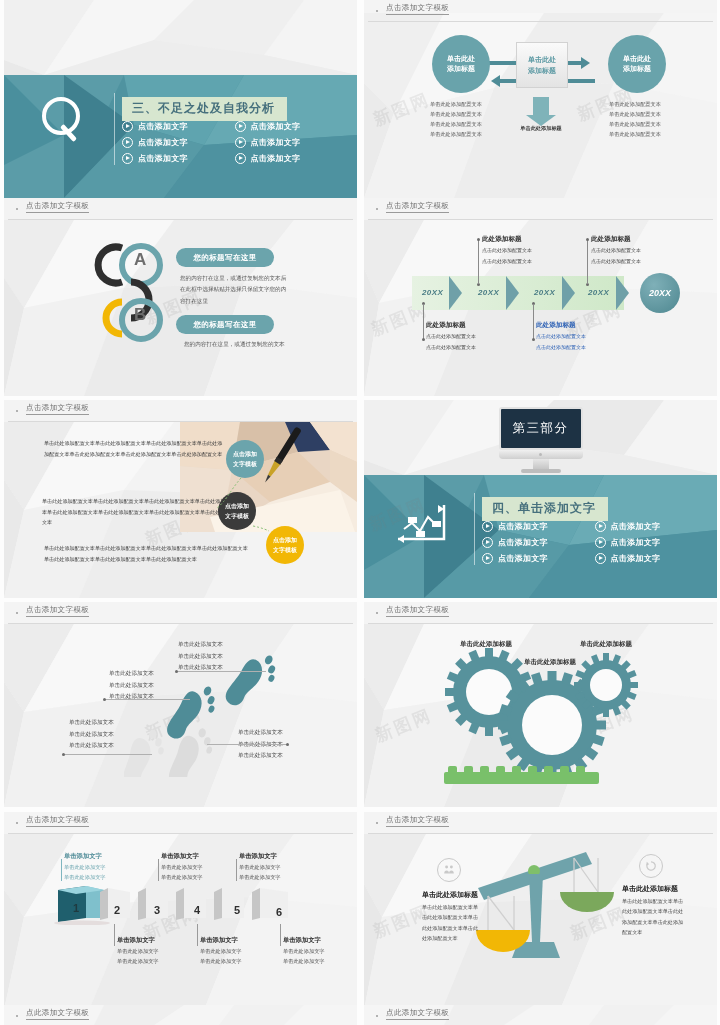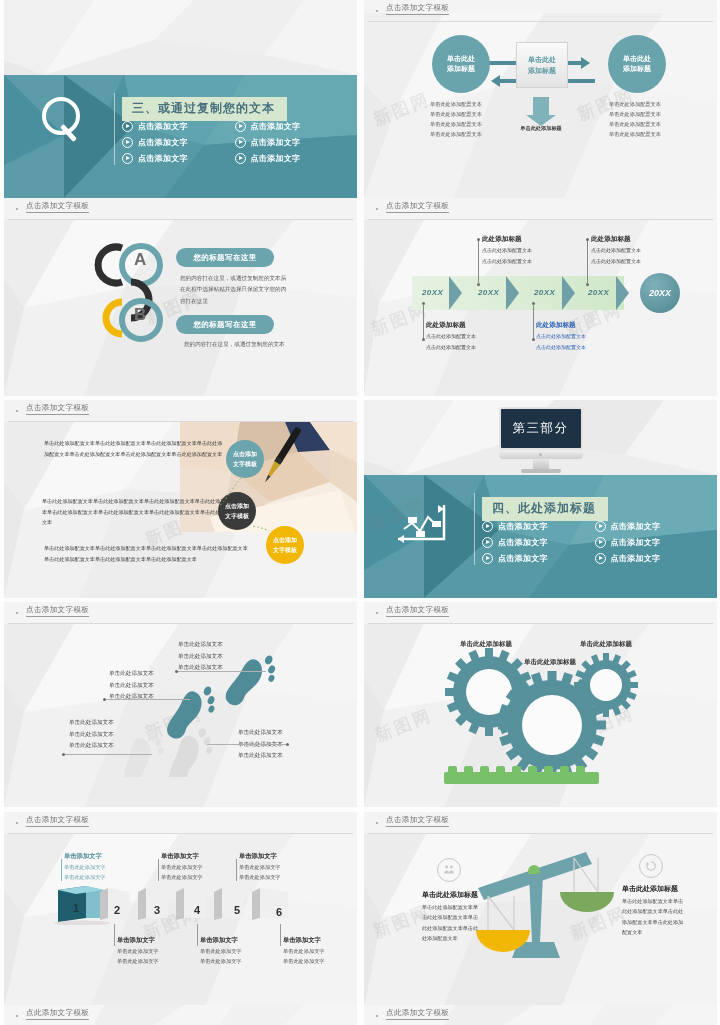--- a/index.html
+++ b/index.html
@@ -129,21 +129,21 @@
           <polygon points="240,0 353,0 353,60 200,70" fill="#66a9b3"></polygon>
           <polygon points="130,50 200,70 160,123 60,123" fill="#579aa6"></polygon>
           <polygon points="200,70 353,60 353,123 160,123" fill="#4e92a0"></polygon>
         </svg>
       </div>
       <div class="magnifier">
         <div class="mg-circle"></div>
           <div class="mg-handle"></div>
       </div>
       <div class="cov-div"></div>
-      <div class="cov-title">三、或通过复制您的文本</div>
+      <div class="cov-title">三、不足之处及自我分析</div>
       <div class="cov-list">
         <div class="cov-li">
             <i class="play"></i>
             <span>点击添加文字</span>
           </div>
         <div class="cov-li">
             <i class="play"></i>
             <span>点击添加文字</span>
           </div>
         <div class="cov-li">
@@ -418,21 +418,21 @@
       <svg class="chartic" viewBox="0 0 60 42">
         <path d="M50 4 V38 H4" stroke="#fff" stroke-width="2.5" fill="none"></path>
         <path d="M50 8 L44 4 L44 12 Z" fill="#fff"></path>
         <path d="M4 38 L10 34 L10 42 Z" fill="#fff"></path>
         <polyline points="10,28 18,22 26,30 34,16 42,24" stroke="#fff" stroke-width="2" fill="none"></polyline>
         <rect x="14" y="16" width="9" height="6" fill="#fff"></rect>
         <rect x="22" y="30" width="9" height="6" fill="#fff"></rect>
         <rect x="38" y="20" width="9" height="6" fill="#fff"></rect>
       </svg>
       <div class="cov-div"></div>
-      <div class="cov-title">四、此处添加标题</div>
+      <div class="cov-title">四、单击添加文字</div>
       <div class="cov-list">
         <div class="cov-li">
             <i class="play"></i>
             <span>点击添加文字</span>
           </div>
         <div class="cov-li">
             <i class="play"></i>
             <span>点击添加文字</span>
           </div>
         <div class="cov-li">

